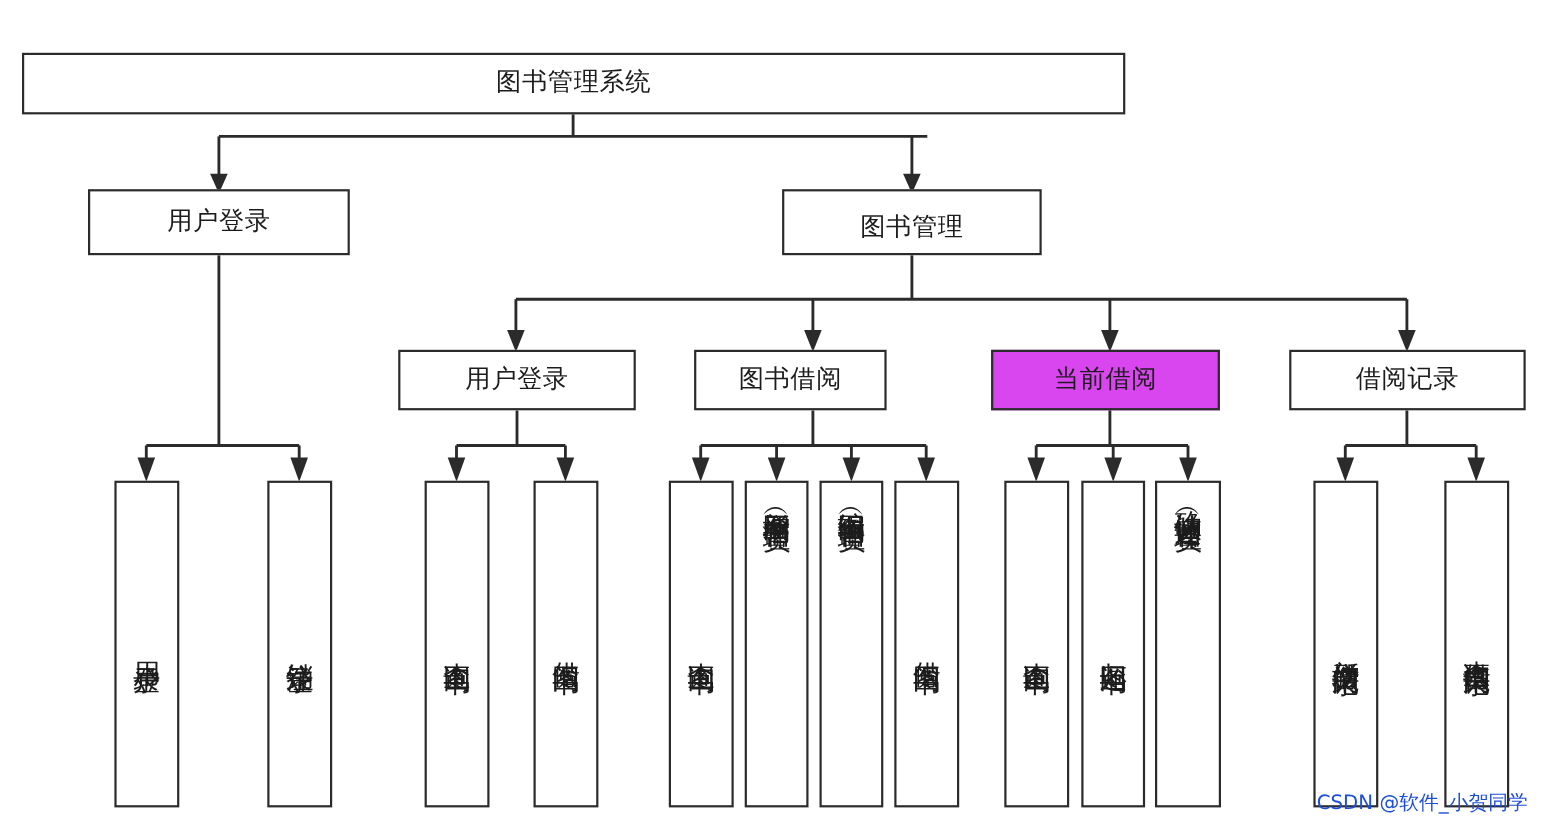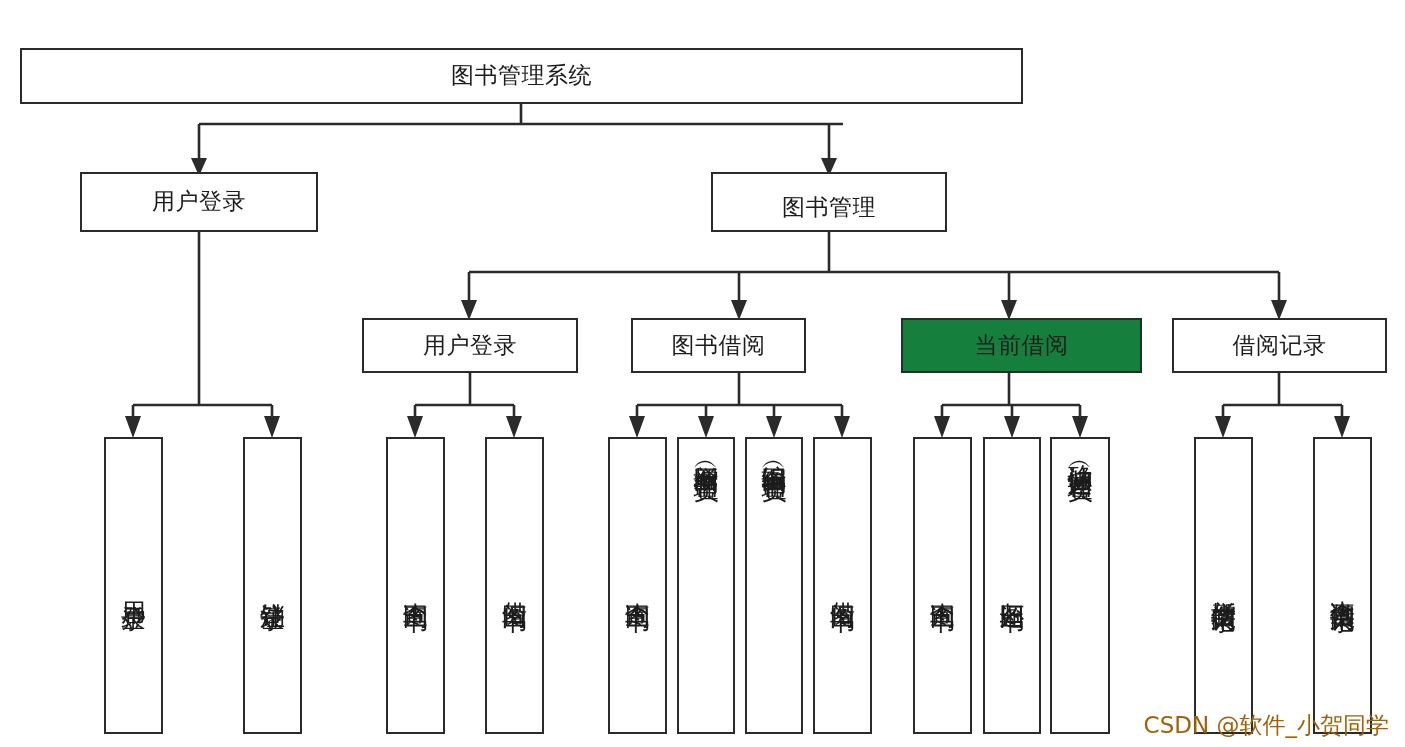--- a/index.html
+++ b/index.html
@@ -57,22 +57,22 @@
     line-height: 1;
   }
   .node.vertical.centered {
     align-items: center;
     padding-top: 0;
   }
   .watermark {
     position: absolute;
     right: 16px;
     bottom: 6px;
-    font-size: 23px;
-    color: #a16207;
+    font-size: 18px;
+    color: #1d4ed8;
     z-index: 5;
     white-space: nowrap;
     font-family: "DejaVu Sans", "Liberation Sans", sans-serif;
   }
 </style>
 </head>
 <body>
 
 <div id="diagram-root">
 
@@ -179,21 +179,21 @@
       </div>
       <div class="node horizontal" style="left: 711px; top: 172px; width: 236px; height: 60px; border-color: rgb(43, 43, 43); background: rgb(255, 255, 255);">
         <span class="label" style="color: rgb(28, 28, 28); margin-top: 12px;">图书管理</span>
       </div>
       <div class="node horizontal" style="left: 362px; top: 318px; width: 216px; height: 55px; border-color: rgb(43, 43, 43); background: rgb(255, 255, 255);">
         <span class="label" style="color: rgb(28, 28, 28);">用户登录</span>
       </div>
       <div class="node horizontal" style="left: 631px; top: 318px; width: 175px; height: 55px; border-color: rgb(43, 43, 43); background: rgb(255, 255, 255);">
         <span class="label" style="color: rgb(28, 28, 28);">图书借阅</span>
       </div>
-      <div class="node horizontal" style="left: 901px; top: 318px; width: 241px; height: 55px; border-color: rgb(43, 43, 43); background: #15803d;">
+      <div class="node horizontal" style="left: 901px; top: 318px; width: 208px; height: 55px; border-color: rgb(43, 43, 43); background: #d946ef;">
         <span class="label" style="color: rgb(28, 28, 28);">当前借阅</span>
       </div>
       <div class="node horizontal" style="left: 1172px; top: 318px; width: 215px; height: 55px; border-color: rgb(43, 43, 43); background: rgb(255, 255, 255); justify-content: center;">
         <span class="label" style="color: rgb(28, 28, 28);">借阅记录</span>
       </div>
       <div class="node vertical centered" style="left: 104px; top: 437px; width: 59px; height: 297px; border-color: rgb(43, 43, 43); background: rgb(255, 255, 255);">
         <span class="label" style="color: rgb(28, 28, 28);">用户登录</span>
       </div>
       <div class="node vertical centered" style="left: 243px; top: 437px; width: 59px; height: 297px; border-color: rgb(43, 43, 43); background: rgb(255, 255, 255);">
         <span class="label" style="color: rgb(28, 28, 28);">注销登录</span>

